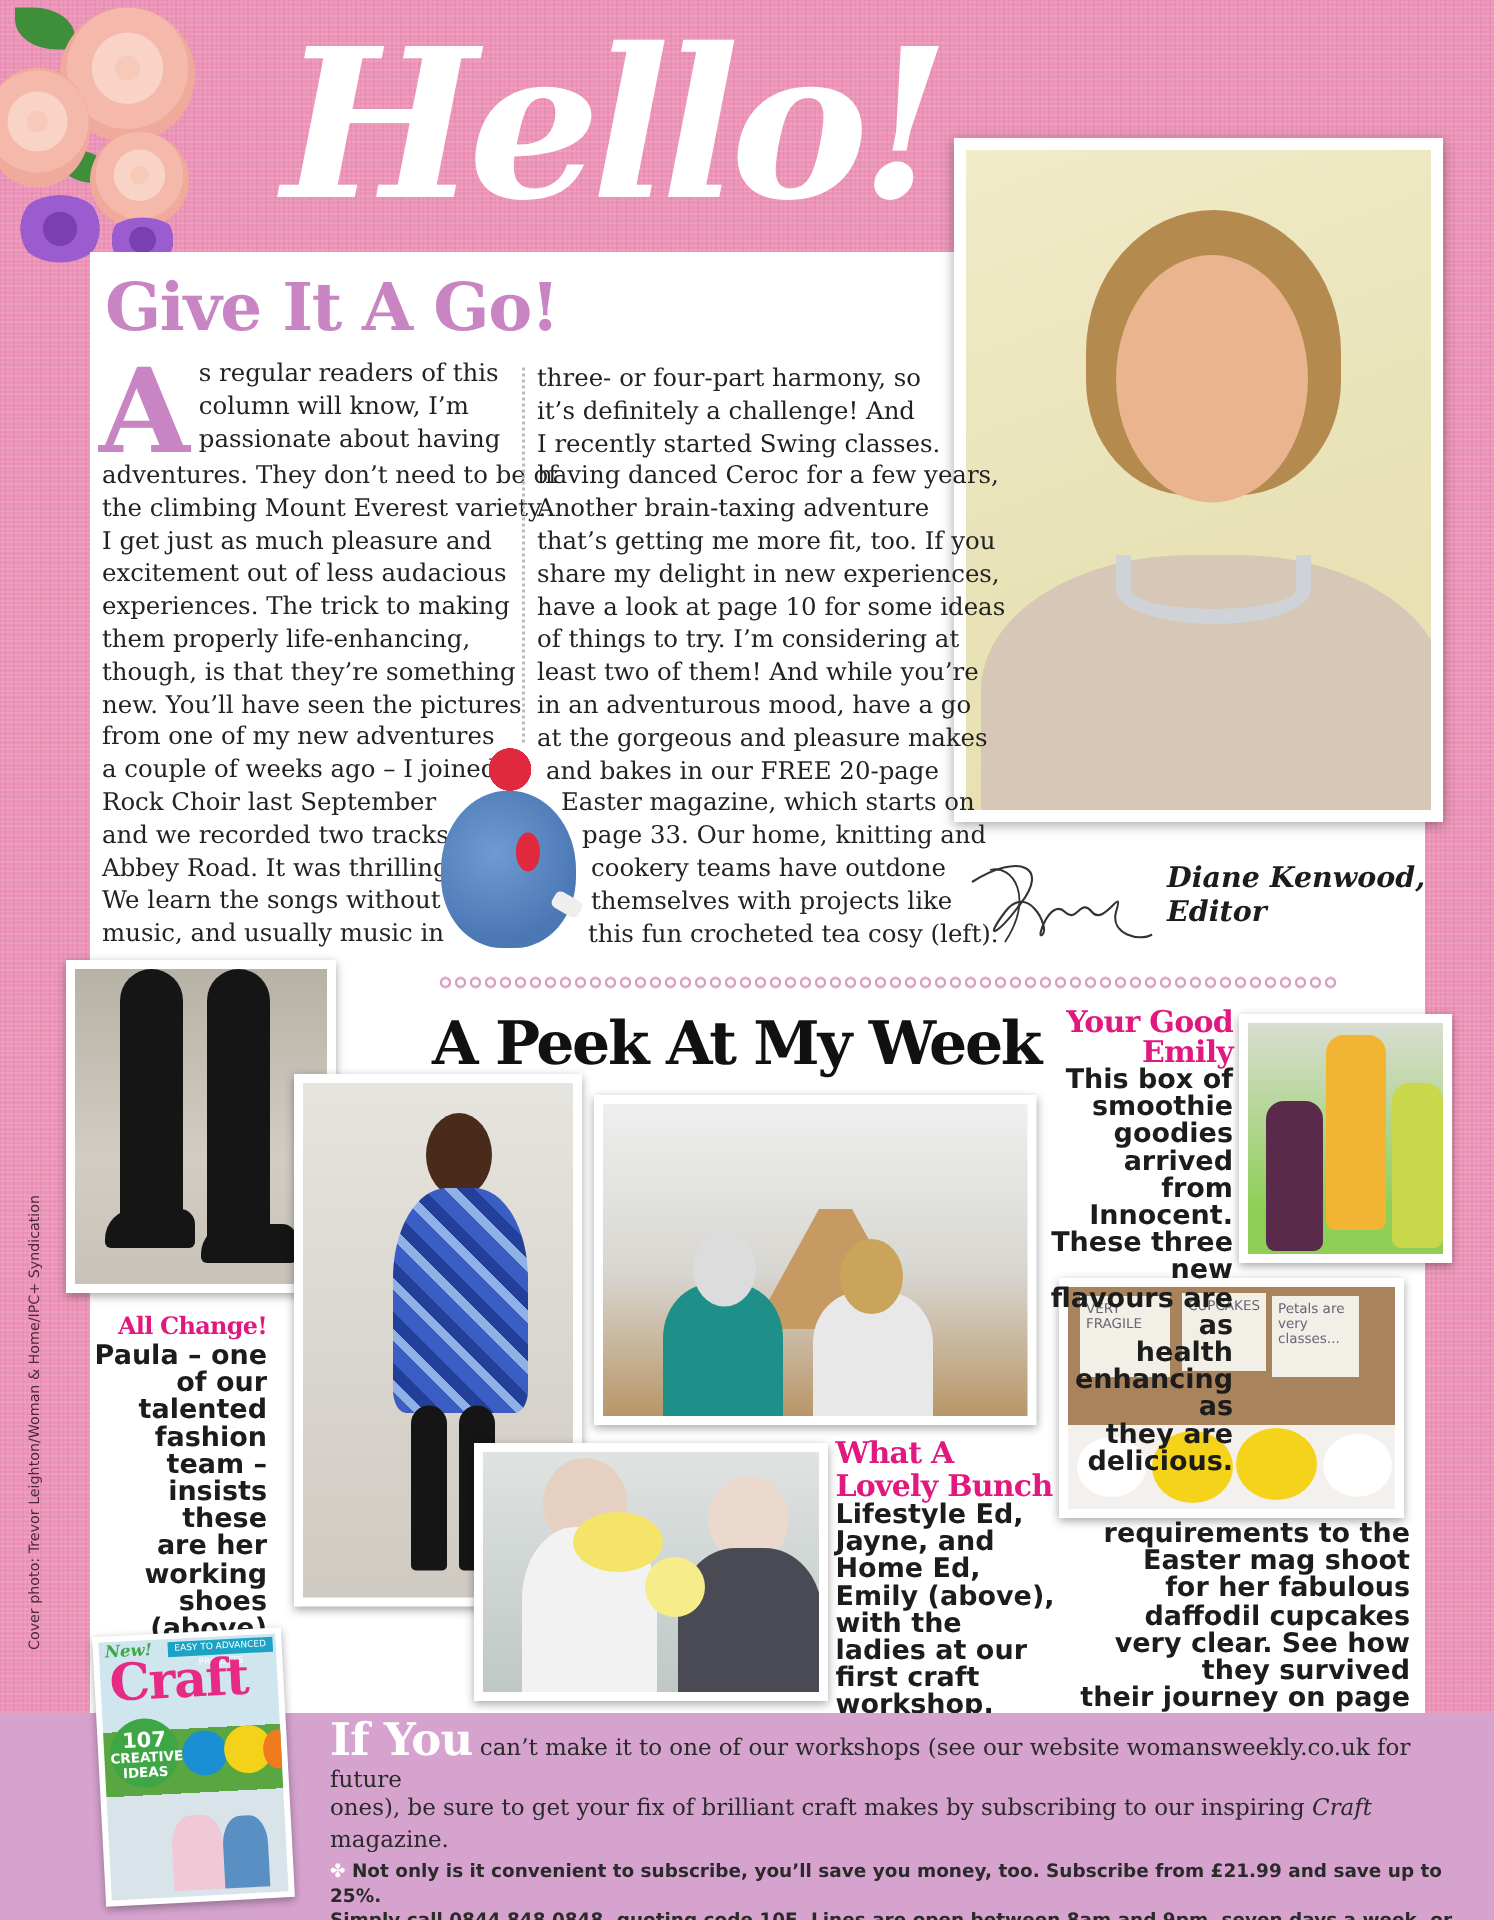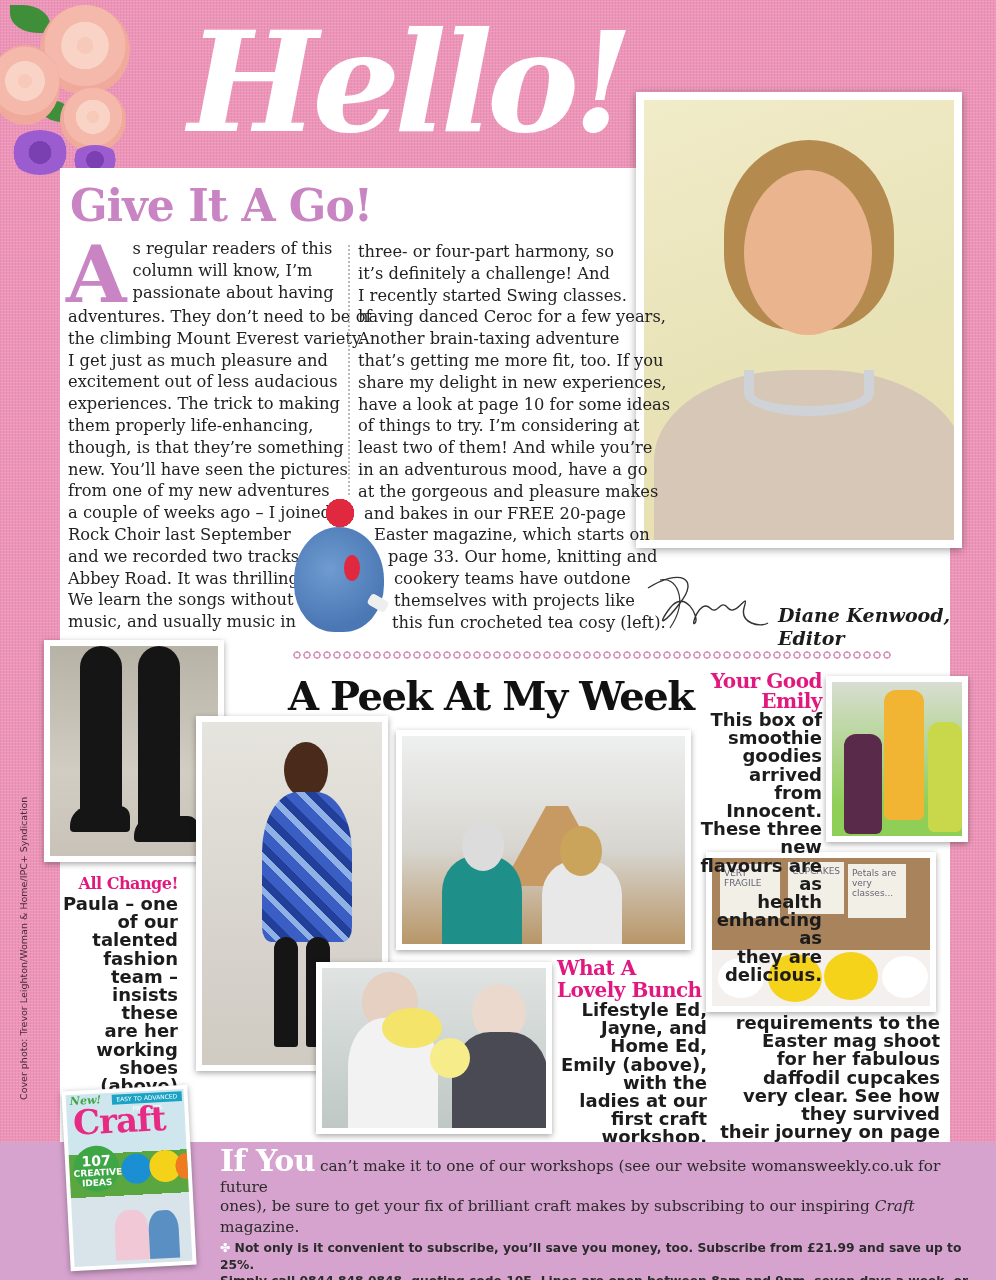--- a/index.html
+++ b/index.html
@@ -59,21 +59,21 @@
     box-shadow: 0 2px 8px rgba(0,0,0,.35); }
   .editor-photo .img { width: 100%; height: 100%; position: relative; overflow: hidden;
     background: linear-gradient(160deg, #f1ecc9 0%, #e8e3b8 50%, #e9dfb0 100%); }
   .ep-hair { position: absolute; left: 80px; top: 40px; width: 170px; height: 190px; border-radius: 50% 50% 40% 40%; background: #b48a4e; }
   .ep-face { position: absolute; left: 100px; top: 70px; width: 128px; height: 165px; border-radius: 50%; background: #e9b48e; }
   .ep-body { position: absolute; left: 10px; top: 270px; width: 310px; height: 200px; border-radius: 45% 45% 0 0; background: #d7c7b6; }
   .ep-necklace { position: absolute; left: 100px; top: 270px; width: 130px; height: 46px; border-radius: 0 0 60% 60%;
     border: 10px solid #cfd3d8; border-top: none; }
 
   .signature { left: 640px; top: 568px; width: 132px; height: 70px; }
-  .editor-name { left: 778px; top: 604px; font-family: "DejaVu Serif", serif; font-style: italic; font-weight: bold;
+  .editor-name { left: 778px; top: 574px; font-family: "DejaVu Serif", serif; font-style: italic; font-weight: bold;
     font-size: 19px; line-height: 23px; color: #1c1c1c; }
 
   
   .peek-title { left: 288px; top: 672px; font-family: "DejaVu Serif", serif; font-weight: bold; font-size: 40px;
     letter-spacing: -1.5px; color: #111; }
 
   
   .photo { background: #fff; padding: 6px; box-shadow: 0 2px 6px rgba(0,0,0,.35); }
   .photo .img { width: 100%; height: 100%; position: relative; overflow: hidden; }
 
@@ -108,21 +108,21 @@
   .cap-title { font-family: "DejaVu Serif", serif; font-weight: bold; color: #e1187f; letter-spacing: -0.5px; }
   .cap-body { font-family: "DejaVu Sans", sans-serif; font-weight: bold; font-size: 18px; line-height: 18.2px; color: #1c1c1c; }
   .right { text-align: right; }
 
   .cap-health { left: 694px; top: 671px; width: 128px; }
   .cap-health .cap-title { font-size: 20px; line-height: 20px; }
   .cap-change { left: 58px; top: 873px; width: 120px; }
   .cap-change .cap-title { font-size: 16px; line-height: 22px; }
   .cap-bunch { left: 557px; top: 957px; width: 150px; }
   .cap-bunch .cap-title { font-size: 20px; line-height: 22px; }
-  .cap-bunch .cap-body { text-align: right; }
+  .cap-bunch .cap-body { text-align: left; }
   .cap-care { left: 700px; top: 1014px; width: 240px; }
   .cap-care .cap-title { font-size: 20px; line-height: 24px; }
 
   .credit { left: 18px; top: 1100px; transform-origin: 0 0; transform: rotate(-90deg); font-family: "DejaVu Sans", sans-serif;
     font-size: 9.5px; color: #4a2a3a; white-space: nowrap; }
 
   
   .footer { left: 0; top: 1142px; width: 996px; height: 138px; background: #d6a3cf; }
   .footer-text { left: 220px; top: 1150px; width: 760px; }
   .if-you { font-family: "DejaVu Serif", serif; font-weight: bold; font-size: 30px; color: #fff; letter-spacing: -0.5px; }

